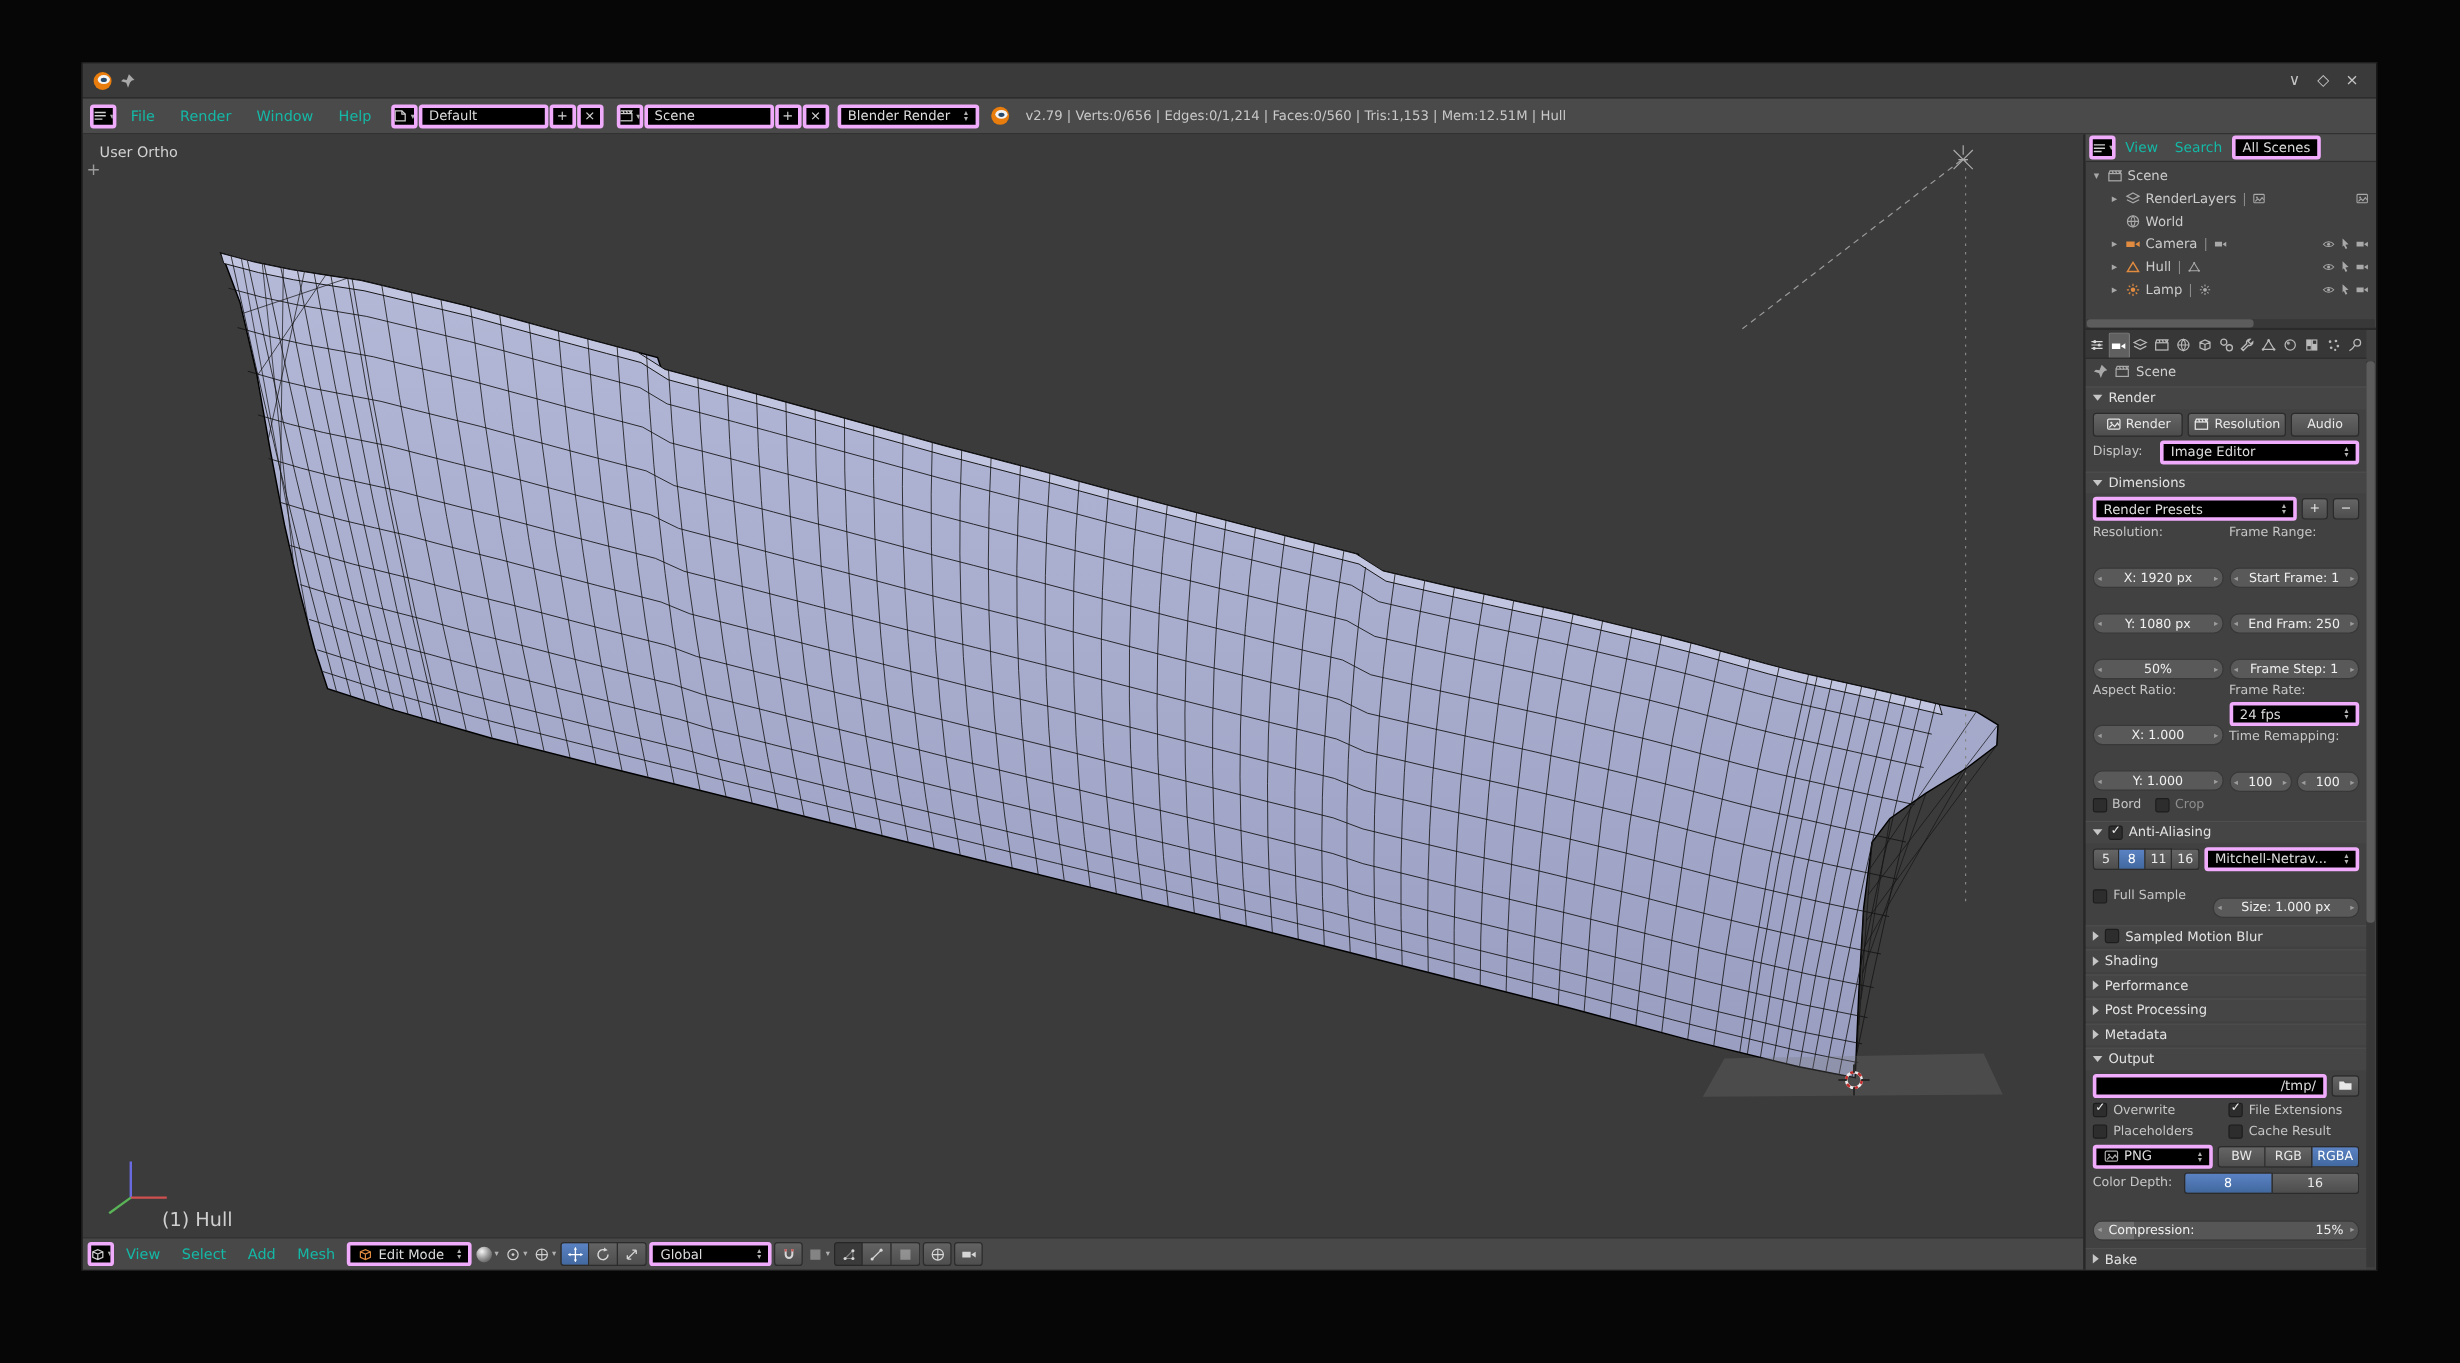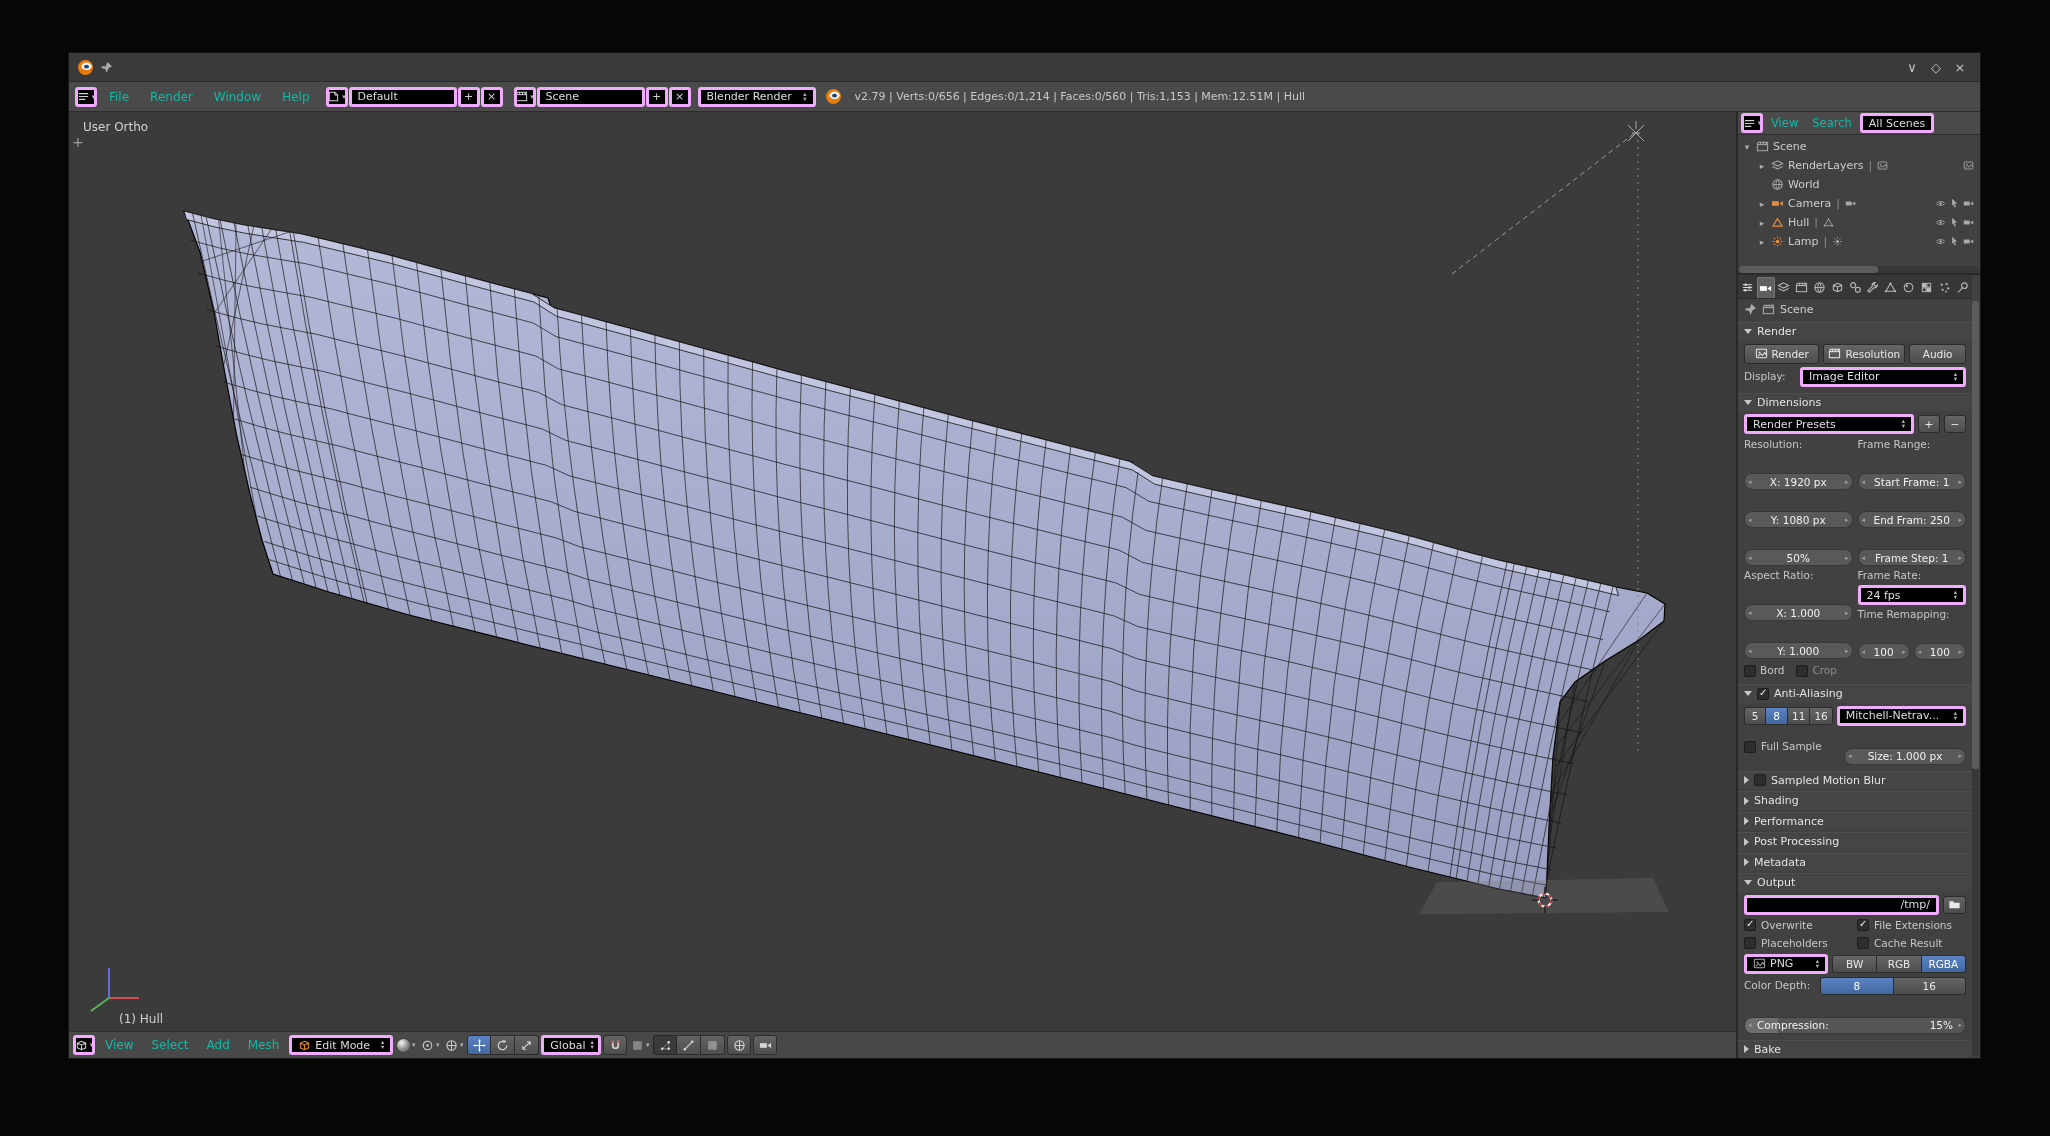--- a/index.html
+++ b/index.html
@@ -26,38 +26,38 @@
   .stats{font-size:11px;color:#c9c9c9;margin-left:10px;white-space:nowrap;}
   .dn::after{content:"▾";font-size:7px;color:#b0b0b0;margin-left:2px;}
   .updn{display:inline-flex;flex-direction:column;margin-left:auto;padding-left:5px;font-size:6.5px;line-height:5px;color:#b2b2b2;}
   .updn::before{content:"▴";}
   .updn::after{content:"▾";}
   
   .main{display:flex;height:946px;}
   .vp{position:relative;width:1671px;background:#3b3b3b;border-right:2px solid #282828;overflow:hidden;}
   .vp svg.canvas{position:absolute;left:0;top:0;}
   .vlabel{position:absolute;left:14px;top:8px;font-size:12px;color:#d2d2d2;}
-  .objlabel{position:absolute;left:50px;bottom:32px;font-size:12px;color:#cfcfcf;}
+  .objlabel{position:absolute;left:66px;bottom:32px;font-size:16px;color:#cfcfcf;}
   .vpplus{position:absolute;left:3px;top:22px;color:#9c9c9c;font-size:14px;}
   
   .vph{position:absolute;left:0;bottom:0;width:100%;height:27px;background:#484848;border-top:1px solid #2e2e2e;
     display:flex;align-items:center;gap:2px;padding:0 4px;font-size:12px;color:#e0e0e0;}
   .vph .menu{padding:0 8px;}
   .modedd{width:104px;}
   .sphere{width:13px;height:13px;border-radius:50%;flex:none;
     background:radial-gradient(circle at 35% 30%, #f6f6f6, #9d9d9d 45%, #4e4e4e 90%);}
   .sqbtn{width:24px;height:20px;border-radius:3px;display:flex;align-items:center;justify-content:center;
     background:linear-gradient(#636363,#4e4e4e);border:1px solid #2c2c2c;color:#d6d6d6;flex:none;}
   .sqbtn.act{background:linear-gradient(#5b83c4,#42699f);color:#fff;}
   .sqbtn.pressed{background:#3a3a3a;border-color:#262626;}
   .seg{display:flex;}
   .seg>.sqbtn{border-radius:0;border-left-width:0;}
   .seg>.sqbtn:first-child{border-radius:3px 0 0 3px;border-left-width:1px;}
   .seg>.sqbtn:last-child{border-radius:0 3px 3px 0;}
-  .orientdd{width:60px;}
+  .orientdd{width:102px;}
   
   .rcol{width:242px;display:flex;flex-direction:column;background:#414141;}
   
   .outl{height:163px;border-bottom:2px solid #2a2a2a;display:flex;flex-direction:column;position:relative;}
   .ohdr{height:23px;background:#4a4a4a;border-bottom:1px solid #2e2e2e;display:flex;align-items:center;gap:2px;padding:0 3px;}
   .ohdr .menu{padding:0 6px;font-size:11.5px;}
   .otree{flex:1;padding:2px 0 0 4px;overflow:hidden;}
   .orow{height:19px;display:flex;align-items:center;gap:4px;font-size:11px;color:#ccc;padding-right:6px;}
   .orow.ind{padding-left:15px;}
   .oexp{width:10px;color:#a8a8a8;font-size:9px;text-align:center;flex:none;}
@@ -84,21 +84,21 @@
   .f1{flex:1;}.f2{flex:1.4;}
   .btn{background:linear-gradient(#656565,#4d4d4d);border:1px solid #2b2b2b;border-radius:3px;color:#e8e8e8;
     font-size:10.5px;height:20px;display:flex;align-items:center;justify-content:center;gap:4px;padding:0 4px;}
   .btn.sm{height:18px;min-width:22px;}
   .btn.act{background:linear-gradient(#5b83c4,#41689e);color:#fff;}
   .seg>.btn{border-radius:0;border-left-width:0;}
   .seg>.btn:first-child{border-radius:3px 0 0 3px;border-left-width:1px;}
   .seg>.btn:last-child{border-radius:0 3px 3px 0;}
   .plabel{font-size:10.5px;color:#c6c6c6;line-height:15px;white-space:nowrap;}
   .plabel.dim{color:#8d8d8d;}
-  .w56{width:52px;}.w70{width:72px;}.w100{width:84px;text-align:center;}
+  .w56{width:52px;}.w70{width:72px;}.w100{width:100px;text-align:center;}
   .numf{background:#595959;border:1px solid #383838;border-radius:8px;color:#f0f0f0;font-size:10.5px;height:17px;
     display:flex;align-items:center;justify-content:center;position:relative;padding:0 12px;white-space:nowrap;margin-top:19px;}
   .numf::before{content:"◂";position:absolute;left:3px;font-size:7px;color:#9d9d9d;}
   .numf::after{content:"▸";position:absolute;right:3px;font-size:7px;color:#9d9d9d;}
   .numf.slider{justify-content:space-between;background:linear-gradient(90deg,#6e6e6e 0 15%,#565656 15%);}
   .cols{display:flex;gap:5px;}
   .col{flex:1;display:flex;flex-direction:column;gap:2px;min-width:0;}
   .cb{width:12px;height:12px;background:#2d2d2d;border:1px solid #1d1d1d;border-radius:2px;position:relative;flex:none;}
   .cb.on::after{content:"✓";color:#ededed;font-size:10px;position:absolute;top:-2px;left:1px;}
   .half{flex:1;display:flex;align-items:center;gap:5px;min-width:0;}

